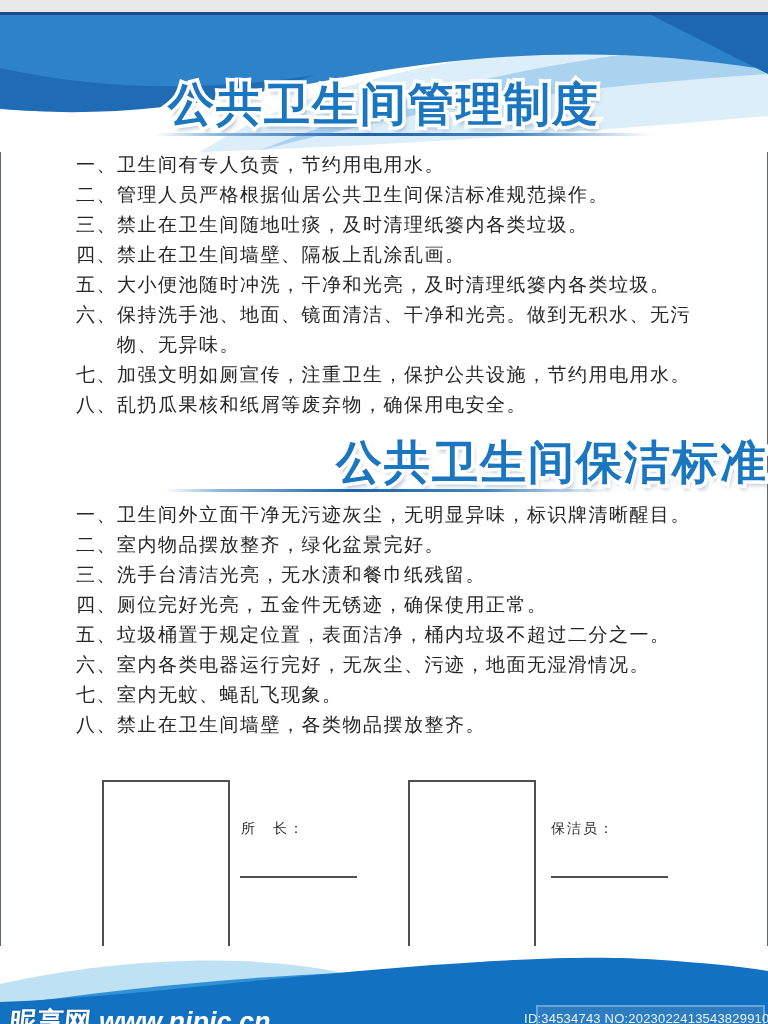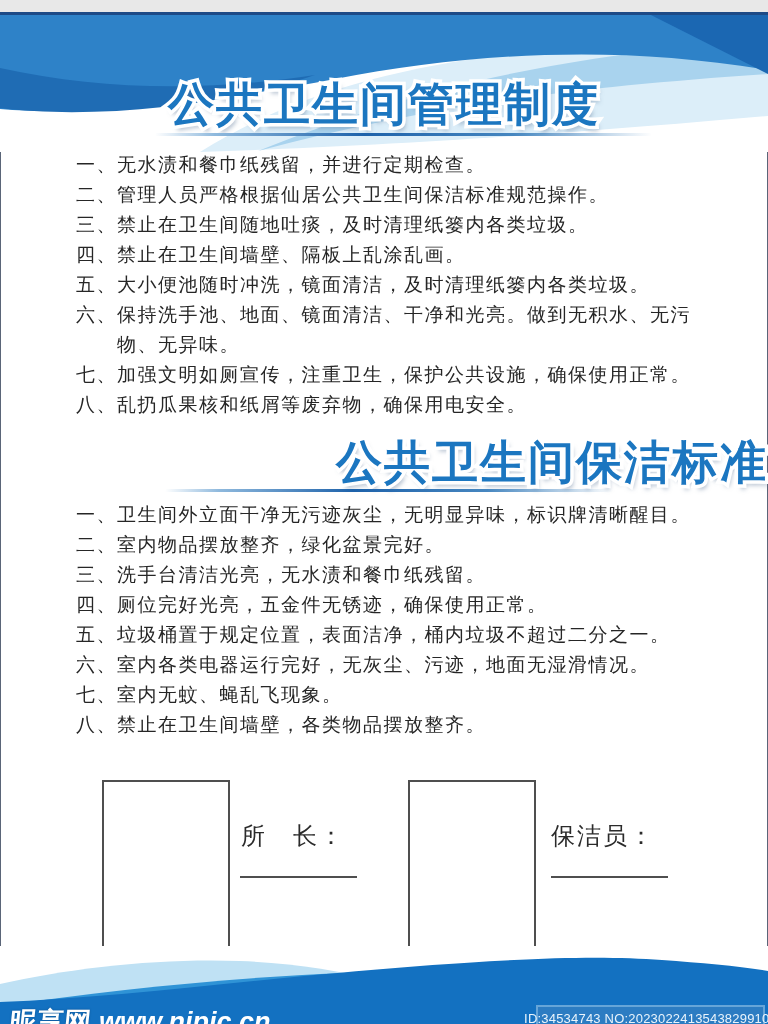--- a/index.html
+++ b/index.html
@@ -36,21 +36,21 @@
   #rules2{top:488px;}
   .rule{display:flex;}
   .rule .num{flex:0 0 40px;}
   .rule .txt{flex:1;}
 
   
   .sig-box{position:absolute;width:128px;height:168px;top:768px;
     border:2px solid #4f4f4f;background:#ffffff;box-sizing:border-box;}
   #sig-box-1{left:102px;}
   #sig-box-2{left:408px;}
-  .sig-label{position:absolute;top:808px;font-size:24px;letter-spacing:2px;color:#2b2b2b;white-space:nowrap;}
+  .sig-label{position:absolute;top:808px;font-size:14px;letter-spacing:2px;color:#2b2b2b;white-space:nowrap;}
   #sig-label-1{left:241px;}
   #sig-label-2{left:551px;}
   .sig-line{position:absolute;top:864px;width:117px;height:2px;background:#4f4f4f;}
   #sig-line-1{left:240px;}
   #sig-line-2{left:551px;}
 
   
   .watermark{position:absolute;left:10px;top:992px;color:#ffffff;white-space:nowrap;
     display:flex;align-items:baseline;gap:8px;z-index:5;}
   .wm-name{font-size:27px;font-weight:bold;transform:skewX(-6deg);
@@ -78,45 +78,45 @@
 
   <div class="title-wrap" id="title1">
     <span class="stroke" aria-hidden="true">公共卫生间管理制度</span>
     <span class="fill">公共卫生间管理制度</span>
   </div>
   <div class="title-rule" id="rule1"></div>
 
   <div class="rules" id="rules1">
     <div class="rule">
         <span class="num">一、</span>
-        <span class="txt">无水渍和餐巾纸残留，并进行定期检查。</span>
+        <span class="txt">卫生间有专人负责，节约用电用水。</span>
       </div>
     <div class="rule">
         <span class="num">二、</span>
         <span class="txt">管理人员严格根据仙居公共卫生间保洁标准规范操作。</span>
       </div>
     <div class="rule">
         <span class="num">三、</span>
         <span class="txt">禁止在卫生间随地吐痰，及时清理纸篓内各类垃圾。</span>
       </div>
     <div class="rule">
         <span class="num">四、</span>
         <span class="txt">禁止在卫生间墙壁、隔板上乱涂乱画。</span>
       </div>
     <div class="rule">
         <span class="num">五、</span>
-        <span class="txt">大小便池随时冲洗，镜面清洁，及时清理纸篓内各类垃圾。</span>
+        <span class="txt">大小便池随时冲洗，干净和光亮，及时清理纸篓内各类垃圾。</span>
       </div>
     <div class="rule">
         <span class="num">六、</span>
         <span class="txt">保持洗手池、地面、镜面清洁、干净和光亮。做到无积水、无污物、无异味。</span>
       </div>
     <div class="rule">
         <span class="num">七、</span>
-        <span class="txt">加强文明如厕宣传，注重卫生，保护公共设施，确保使用正常。</span>
+        <span class="txt">加强文明如厕宣传，注重卫生，保护公共设施，节约用电用水。</span>
       </div>
     <div class="rule">
         <span class="num">八、</span>
         <span class="txt">乱扔瓜果核和纸屑等废弃物，确保用电安全。</span>
       </div>
   </div>
 
   <div class="title-wrap" id="title2">
     <span class="stroke" aria-hidden="true">公共卫生间保洁标准</span>
     <span class="fill">公共卫生间保洁标准</span>

